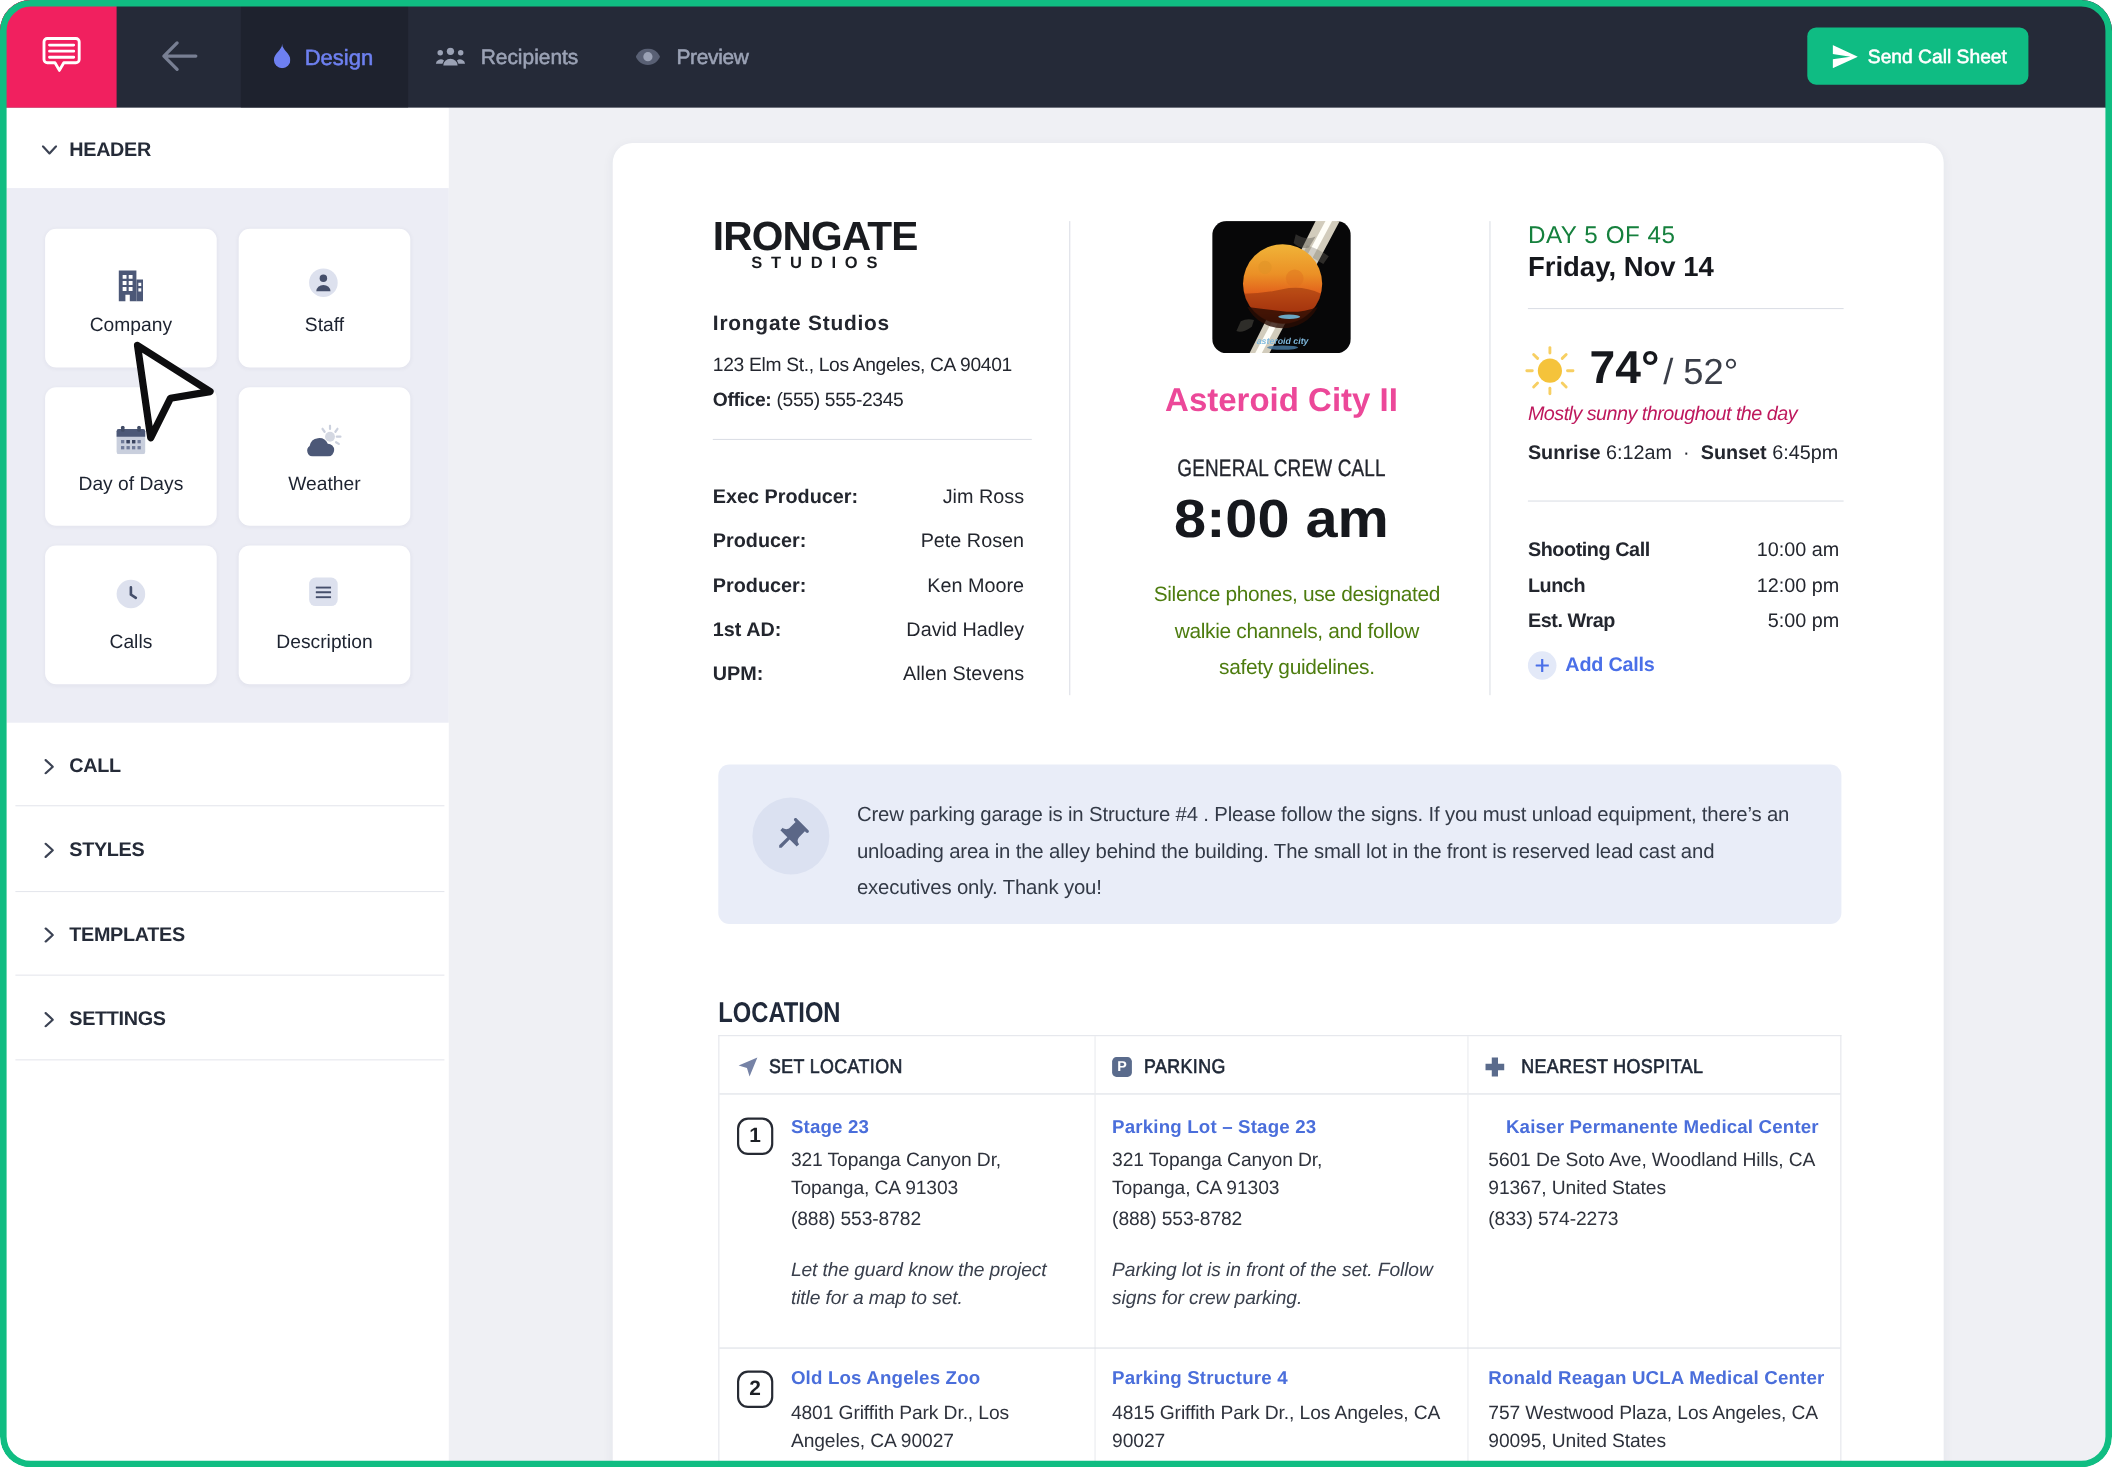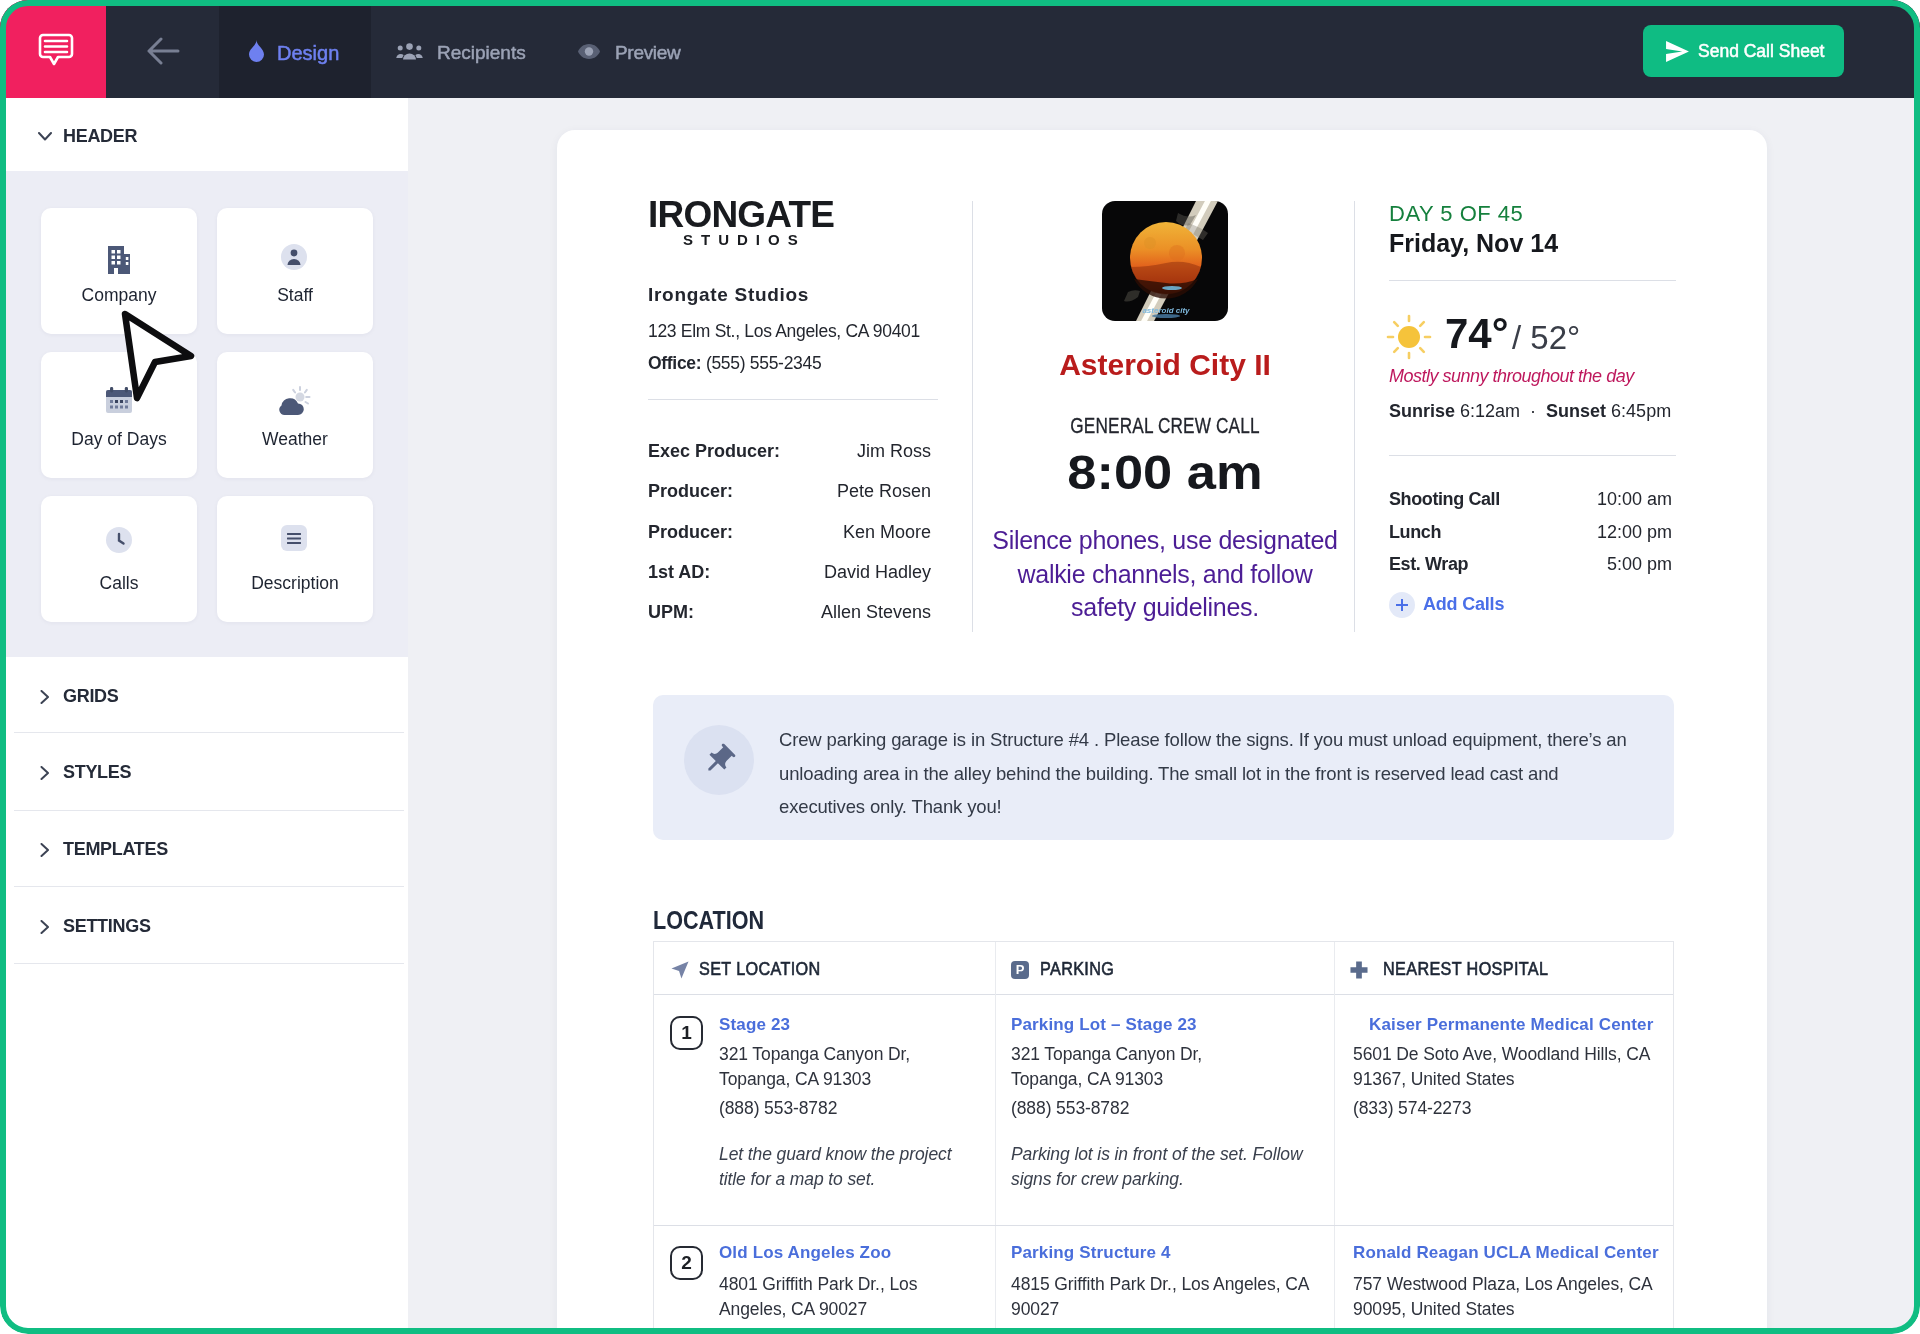--- a/index.html
+++ b/index.html
@@ -160,21 +160,21 @@
     <svg class="abs" style="left:287px;top:435px" width="14" height="11" viewBox="0 0 14 11" stroke="#454f6b" stroke-width="1.8" stroke-linecap="round">
       <line x1="0.5" y1="1" x2="13.5" y2="1"></line>
         <line x1="0.5" y1="5.5" x2="13.5" y2="5.5"></line>
         <line x1="0.5" y1="10" x2="13.5" y2="10"></line>
     </svg>
     <div class="cardlbl" style="left:217px;top:475px;">Description</div>
 
     <svg class="abs" style="left:40px;top:592px" width="9" height="14" viewBox="0 0 9 14" fill="none" stroke="#3c4354" stroke-width="2" stroke-linecap="round" stroke-linejoin="round">
         <path d="M1.5 1 L8 7 L1.5 13"></path>
       </svg>
-    <div class="sideitem" style="left:63px;top:588px;">GRIDS</div>
+    <div class="sideitem" style="left:63px;top:588px;">CALL</div>
     <div class="sidesep" style="top:634px;"></div>
     <svg class="abs" style="left:40px;top:668px" width="9" height="14" viewBox="0 0 9 14" fill="none" stroke="#3c4354" stroke-width="2" stroke-linecap="round" stroke-linejoin="round">
         <path d="M1.5 1 L8 7 L1.5 13"></path>
       </svg>
     <div class="sideitem" style="left:63px;top:664px;">STYLES</div>
     <div class="sidesep" style="top:712px;"></div>
     <svg class="abs" style="left:40px;top:745px" width="9" height="14" viewBox="0 0 9 14" fill="none" stroke="#3c4354" stroke-width="2" stroke-linecap="round" stroke-linejoin="round">
         <path d="M1.5 1 L8 7 L1.5 13"></path>
       </svg>
     <div class="sideitem" style="left:63px;top:741px;">TEMPLATES</div>
@@ -231,24 +231,24 @@
           <circle cx="64" cy="57" r="36" fill="url(#pg)"></circle>
           <path d="M29 66 a36 36 0 0 0 70 0 q-18 -8 -35 -4 q-18 4 -35 4 z" fill="#8c2d0c" opacity="0.5"></path>
           <path d="M32 78 a36 36 0 0 0 64 0 q-16 6 -32 4 q-17 -2 -32 -4 z" fill="#2a0d04" opacity="0.8"></path>
           <ellipse cx="70" cy="87" rx="10" ry="2" fill="#6fb7d8" opacity="0.9"></ellipse>
           <circle cx="48" cy="42" r="6" fill="#dd9226" opacity="0.5"></circle>
           <circle cx="75" cy="52" r="8" fill="#dd6f1e" opacity="0.4"></circle>
           <text x="64" y="112" font-size="8" fill="#7fb9dd" text-anchor="middle" font-weight="bold" font-style="italic" letter-spacing="0">asteroid city</text>
           <ellipse cx="64" cy="115" rx="14" ry="2" fill="#47789f" opacity="0.85"></ellipse>
         </g>
       </svg>
-      <div class="ctr" style="top:218px;font-size:30px;font-weight:700;color:#b91c1c;">Asteroid City II</div>
+      <div class="ctr" style="top:218px;font-size:30px;font-weight:700;color:#ec4899;">Asteroid City II</div>
       <div class="ctr" style="top:284px;font-size:21.5px;letter-spacing:0.2px;color:#23262e;transform:scaleX(0.8);-webkit-text-stroke:0.3px #23262e;">GENERAL CREW CALL</div>
       <div class="ctr" style="top:314px;font-size:49px;font-weight:800;color:#16181d;transform:scaleX(1.07);">8:00 am</div>
-      <div class="ctr" style="top:394px;font-size:25px;letter-spacing:-0.3px;line-height:33.5px;color:#4c1d95;">Silence phones, use designated<br>walkie channels, and follow<br>safety guidelines.</div>
+      <div class="ctr" style="top:394px;font-size:19px;letter-spacing:-0.3px;line-height:33.5px;color:#4d7c0f;margin-left:14px;">Silence phones, use designated<br>walkie channels, and follow<br>safety guidelines.</div>
 
       <div class="abs" style="left:832px;top:71px;font-size:22px;letter-spacing:0.5px;color:#15803d;">DAY 5 OF 45</div>
       <div class="abs" style="left:832px;top:99px;font-size:25px;font-weight:700;color:#16181d;">Friday, Nov 14</div>
       <div class="hsep" style="left:832px;top:150px;width:287px;"></div>
       <svg class="abs" style="left:829px;top:184px" width="46" height="46" viewBox="0 0 46 46">
         <circle cx="23" cy="23" r="11" fill="#f5c33b"></circle>
         <g stroke="#f5c33b" stroke-width="2.6" stroke-linecap="round" opacity="0.8">
           <line x1="23" y1="2" x2="23" y2="7"></line>
             <line x1="23" y1="39" x2="23" y2="44"></line>
           <line x1="2" y1="23" x2="7" y2="23"></line>

